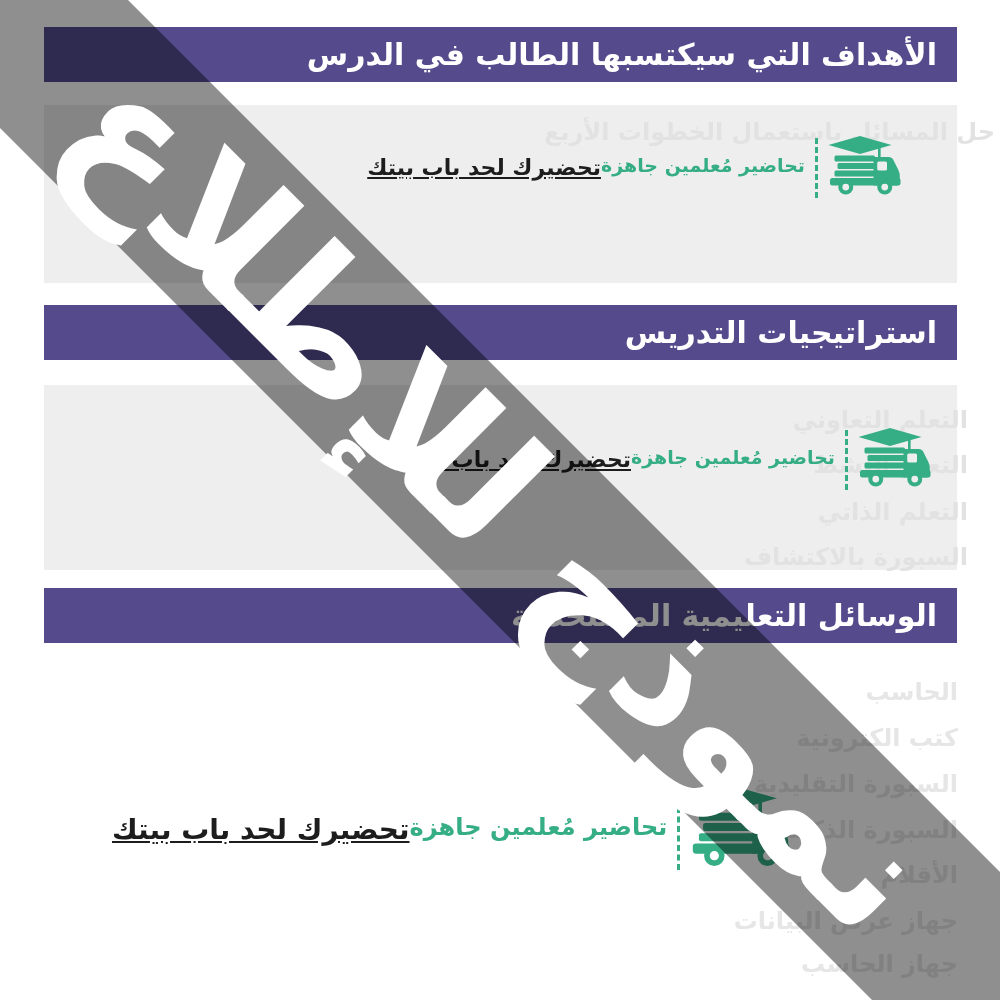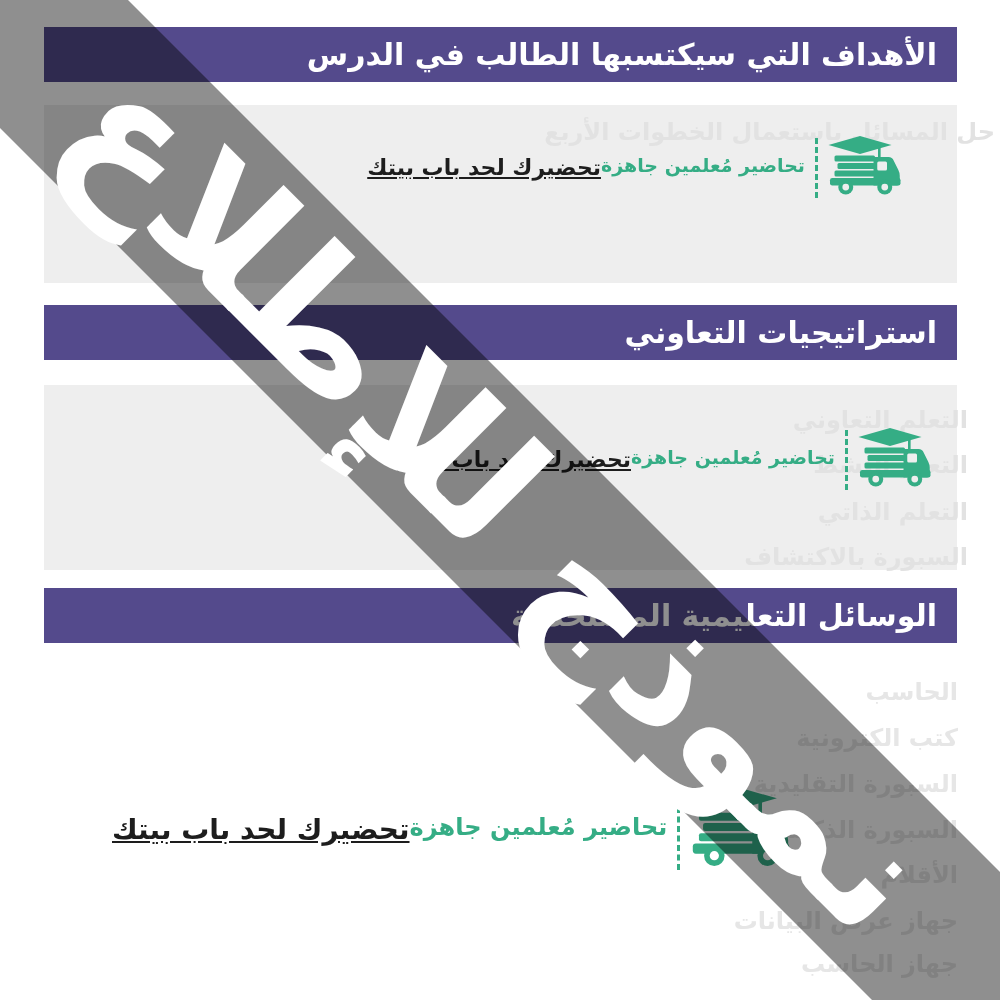--- a/index.html
+++ b/index.html
@@ -84,21 +84,21 @@
       </svg>
     </span>
     <span class="divider"></span>
     <span class="txt">
       <span class="t-green">تحاضير مُعلمين جاهزة</span>
       <span class="t-black">تحضيرك لحد باب بيتك</span>
     </span>
   </div>
 
   <div class="hdr hdr2">
-    <span>استراتيجيات التعاوني</span>
+    <span>استراتيجيات التدريس</span>
   </div>
   <div class="gbox gbox2"></div>
   <div class="faded" style="top:406px;right:32px;">التعلم التعاوني</div>
   <div class="faded" style="top:451px;right:32px;">التعلم النشط</div>
   <div class="faded" style="top:498px;right:32px;">التعلم الذاتي</div>
   <div class="faded" style="top:543px;right:32px;">السبورة بالاكتشاف</div>
 
   <div class="logo logo-sm" style="top:428px;right:66px;">
     <span class="truck">
       <svg viewBox="0 0 100 80" xmlns="http://www.w3.org/2000/svg">

